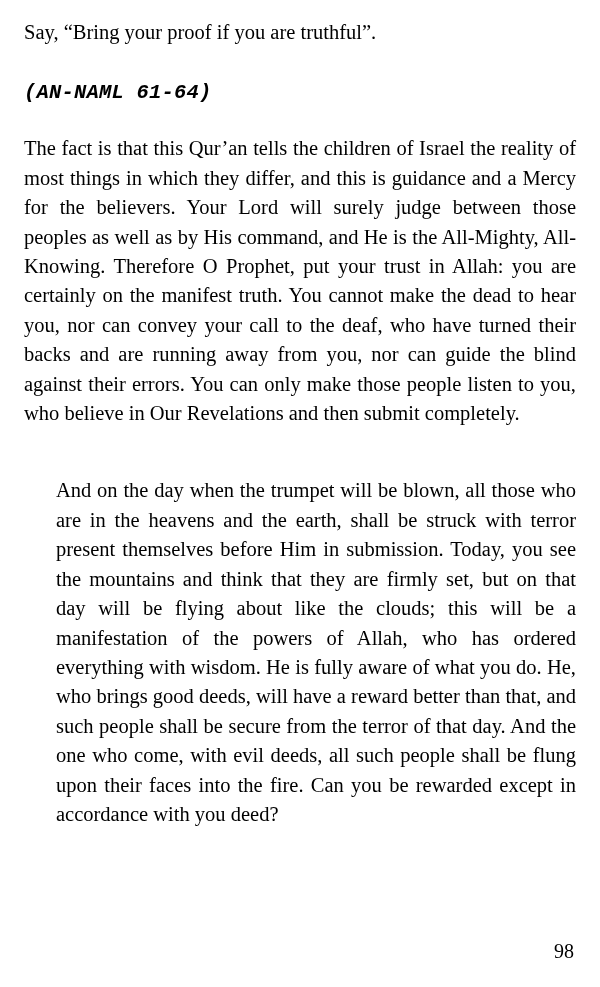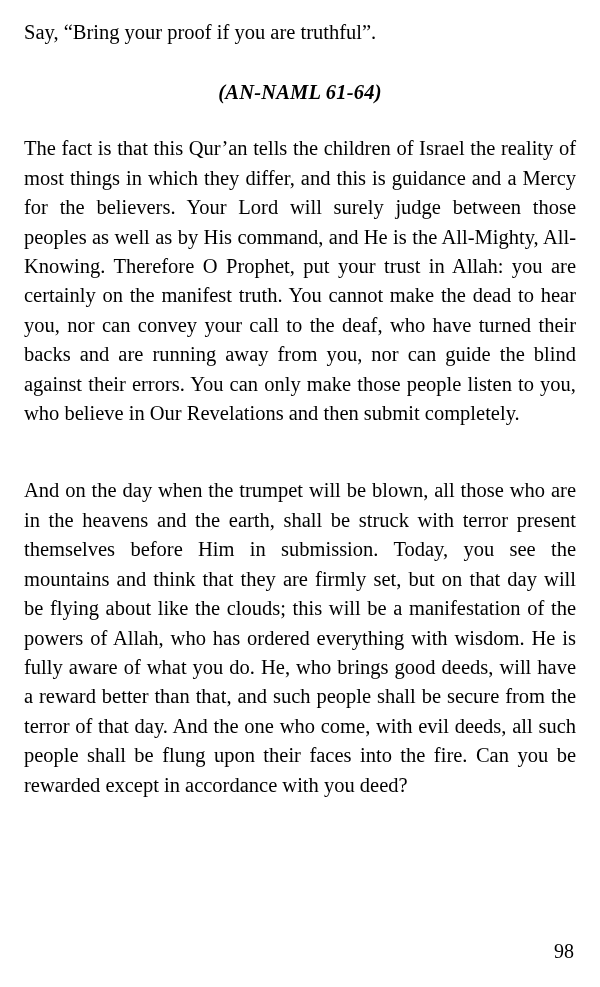--- a/index.html
+++ b/index.html
@@ -30,29 +30,31 @@
     margin: 0;
     hyphens: none;
   }
   .opening {
     margin-bottom: 34px;
   }
   .ref {
     font-size: 20.5px;
     font-weight: bold;
     font-style: italic;
-    text-align: center;
+    text-align: left;
     margin: 0 0 30px 0;
     letter-spacing: 0.2px;
+    font-family: Liberation Mono, monospace;
   }
   .block {
     margin-bottom: 48px;
   }
   .block.last {
     margin-bottom: 0;
+    margin-left: 32px;
   }
   .page-number {
     position: absolute;
     right: 26px;
     bottom: 24px;
     font-size: 20px;
     font-family: "Liberation Serif", "DejaVu Serif", serif;
   }
 </style>
 </head>

